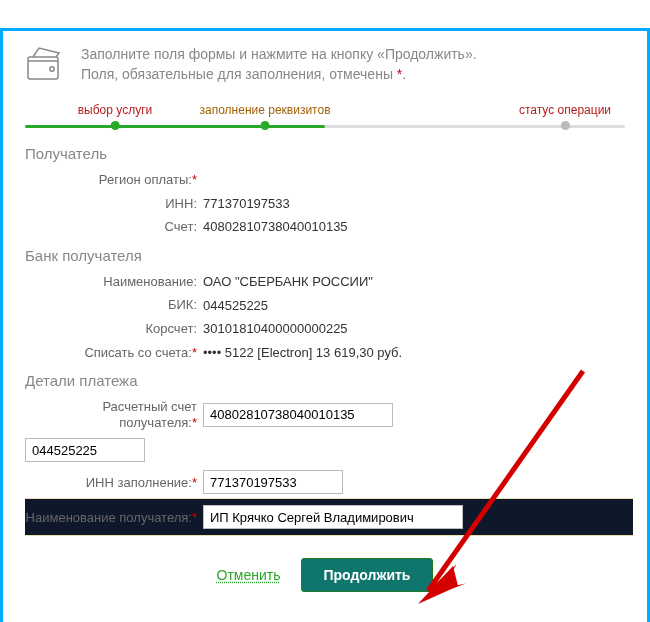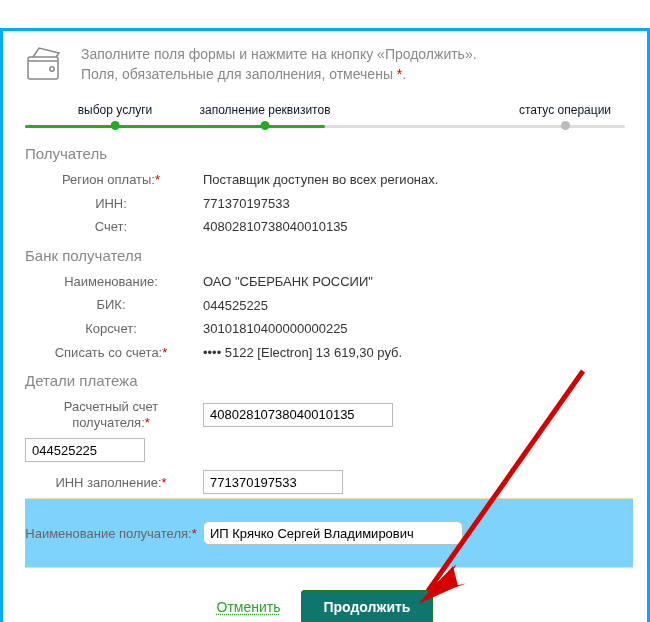--- a/index.html
+++ b/index.html
@@ -49,24 +49,24 @@
     border-radius: 2px;
   }
   .track { left: 0; right: 0; background: #ddd; }
   .progress { left: 0; width: 50%; background: #2aa82a; }
   .step {
     position: absolute;
     top: 0;
     transform: translateX(-50%);
     text-align: center;
     font-size: 12px;
-    color: #0f172a;
+    color: #b91c1c;
     white-space: nowrap;
   }
-  .step.active { color: #0f172a; }
+  .step.active { color: #a16207; }
   .step .dot {
     display: block;
     width: 9px;
     height: 9px;
     border-radius: 50%;
     background: #bbb;
     margin: 4px auto 0 auto;
   }
   .step.active .dot, .step.done .dot { background: #2aa82a; }
 
@@ -76,45 +76,45 @@
     font-size: 15px;
     margin: 8px 0 6px 0;
   }
   .row {
     display: flex;
     align-items: center;
     padding: 4px 0;
   }
   .label {
     width: 178px;
-    text-align: center;
+    text-align: right;
     color: #666;
     font-size: 13px;
     padding-right: 6px;
     line-height: 1.2;
   }
   .req { color: #cc0000; }
   .value {
     color: #333;
     font-size: 13px;
   }
   .input {
     border: 1px solid #bcbcbc;
     padding: 3px 6px;
     font-size: 13px;
     height: 24px;
     width: 190px;
     background: #fff;
   }
-  .input.wide { width: 260px; border-radius: 6px; }
+  .input.wide { width: 260px; }
   .highlight-row {
-    background: #7dd3fc;
+    background: #0f172a;
     border-top: 1px solid #e8deab;
     border-bottom: 1px solid #e8deab;
-    padding: 22px 0;
+    padding: 6px 0;
     margin-right: -8px;
   }
   
   .actions {
     display: flex;
     justify-content: center;
     align-items: center;
     gap: 20px;
     margin-top: 22px;
   }
@@ -177,21 +177,20 @@
     <div class="step" style="left:90%">
       <span>статус операции</span>
       <span class="dot"></span>
     </div>
   </div>
 
   <div class="section-title">Получатель</div>
 
   <div class="row">
     <div class="label"><span>Регион оплаты:</span><span class="req">*</span></div>
-    <div class="value">Поставщик доступен во всех регионах.</div>
   </div>
   <div class="row">
     <div class="label">ИНН:</div>
     <div class="value">771370197533</div>
   </div>
   <div class="row">
     <div class="label">Счет:</div>
     <div class="value">40802810738040010135</div>
   </div>
 

